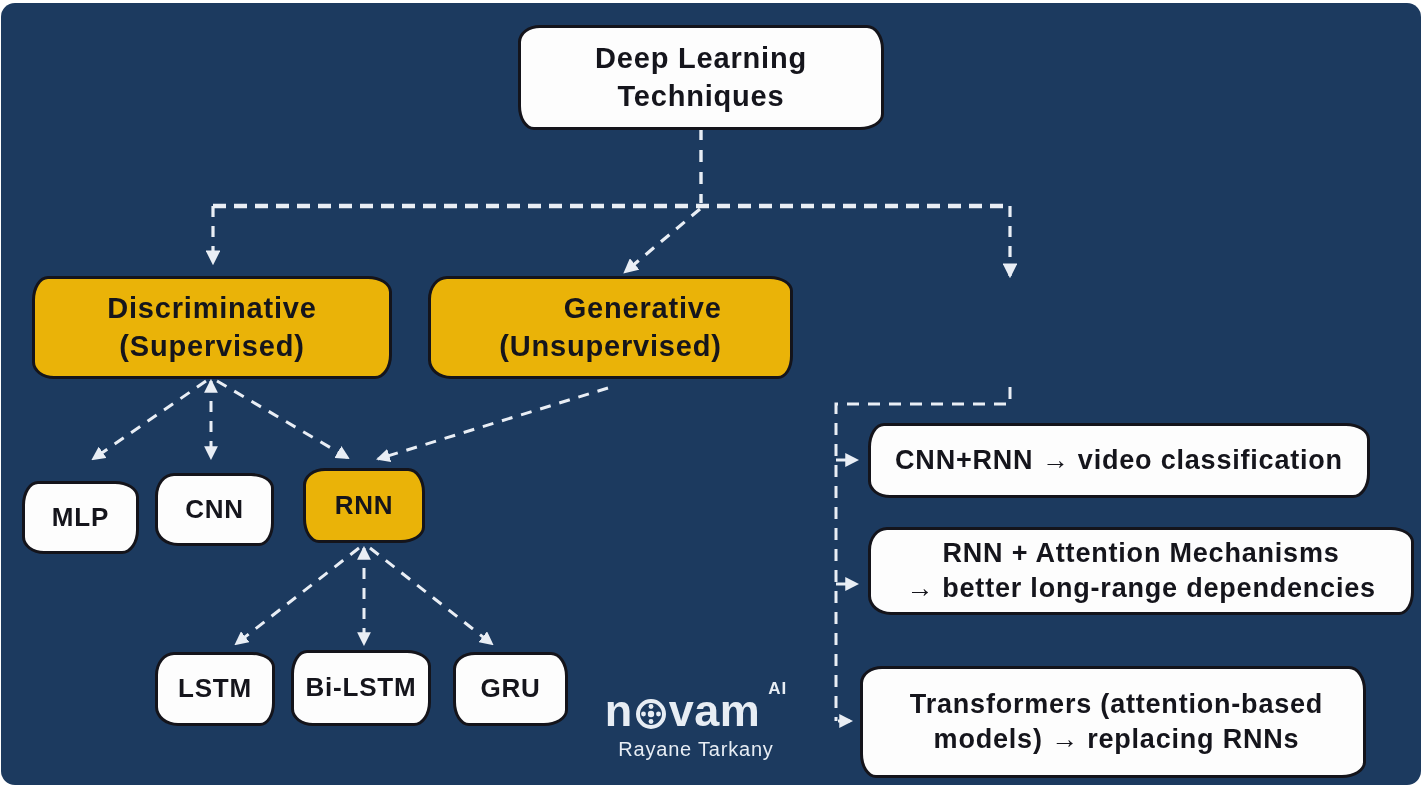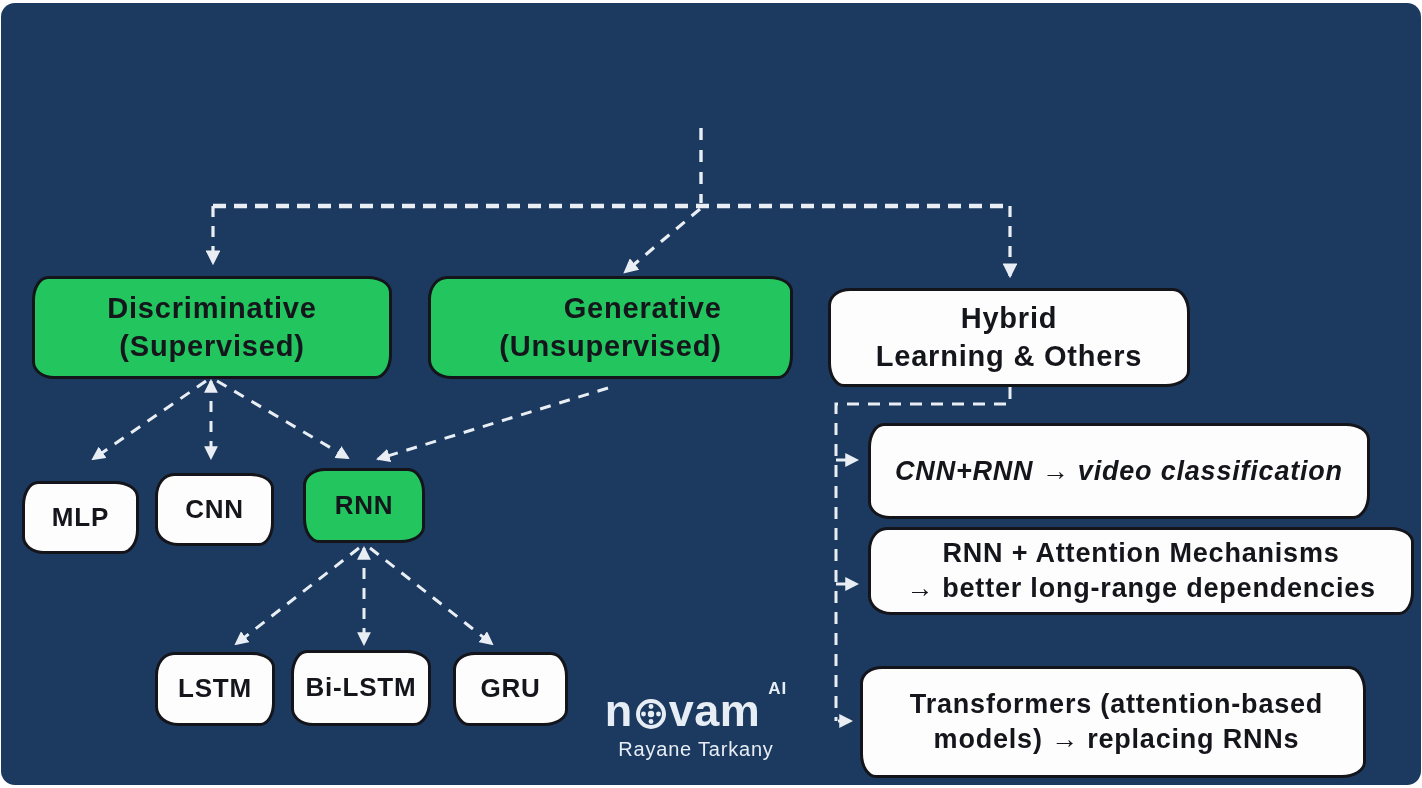--- a/index.html
+++ b/index.html
@@ -3,21 +3,21 @@
 <meta charset="utf-8">
 <style>
   html,body{margin:0;padding:0;background:#ffffff;}
   .canvas{position:relative;width:1422px;height:788px;overflow:hidden;background:#ffffff;
           font-family:"Liberation Sans","DejaVu Sans",sans-serif;}
   .panel{position:absolute;left:1px;right:1px;top:3px;bottom:3px;background:#1c3a5f;border-radius:14px;}
   .wires{position:absolute;left:0;top:0;z-index:1;}
   .node{position:absolute;z-index:2;display:flex;align-items:center;justify-content:center;
         text-align:center;box-sizing:border-box;background:#fdfdfd;border:3.5px solid #14141b;
         color:#15151c;font-weight:700;white-space:pre-line;line-height:1.28;letter-spacing:0.8px;}
-  .yellow{background:#22c55e;}
+  .yellow{background:#eab308;}
   .r1{border-radius:22px 17px 24px 16px / 17px 24px 16px 24px;}
   .r2{border-radius:16px 24px 17px 22px / 24px 16px 24px 17px;}
   .r3{border-radius:19px 23px 15px 23px / 23px 15px 23px 19px;}
   .lg{font-size:29px;}
   .md{font-size:27px;}
   .sm{font-size:26px;}
   .logo{position:absolute;left:586px;top:688px;width:220px;z-index:2;color:#e7edf4;text-align:center;}
   .logo-row{display:flex;align-items:center;justify-content:center;font-weight:700;font-size:45px;
             letter-spacing:0.5px;line-height:1;}
   .logo-o{margin:4px 1px 0 1px;display:block;}
@@ -57,43 +57,43 @@
       <path d="M370,548 L492,644" stroke-width="3" stroke-dasharray="11 9" marker-end="url(#arr)"></path>
     </g>
     <g stroke="#e9eef5" fill="none">
       <path d="M1010,387 V404 H836 V721" stroke-width="3" stroke-dasharray="12 9"></path>
       <path d="M836,460 H857" stroke-width="3" stroke-dasharray="12 9" marker-end="url(#arr)"></path>
       <path d="M836,584 H857" stroke-width="3" stroke-dasharray="12 9" marker-end="url(#arr)"></path>
       <path d="M838,721 H851" stroke-width="3" stroke-dasharray="12 9" marker-end="url(#arr)"></path>
     </g>
   </svg>
 
+  <div class="node lg r1" style="left:518px;top:25px;width:366px;height:105px;">Deep Learning
+Techniques</div>
 
   <div class="node lg r2 yellow" style="left:32px;top:276px;width:360px;height:103px;">Discriminative
 (Supervised)</div>
 
   <div class="node lg r3 yellow" style="left:428px;top:276px;width:365px;height:103px;text-align:right;">Generative
 (Unsupervised)</div>
 
-  <div class="node lg r1" style="left:828px;top:288px;width:362px;height:99px;">Hybrid
-Learning &amp; Others</div>
 
   <div class="node sm r2" style="left:22px;top:469px;width:117px;height:73px;margin-top:12px;">MLP</div>
 
   <div class="node sm r3" style="left:155px;top:473px;width:119px;height:73px;">CNN</div>
 
   <div class="node sm r1 yellow" style="left:303px;top:468px;width:122px;height:75px;">RNN</div>
 
   <div class="node sm r3" style="left:155px;top:652px;width:120px;height:74px;">LSTM</div>
 
   <div class="node sm r2" style="left:291px;top:650px;width:140px;height:76px;">Bi-LSTM</div>
 
   <div class="node sm r1" style="left:453px;top:652px;width:115px;height:74px;">GRU</div>
 
-  <div class="node md r2" style="left:868px;top:423px;width:502px;height:96px;font-style:italic;">CNN+RNN → video classification</div>
+  <div class="node md r2" style="left:868px;top:423px;width:502px;height:75px;">CNN+RNN → video classification</div>
 
   <div class="node md r3" style="left:868px;top:527px;width:546px;height:88px;">RNN + Attention Mechanisms
 → better long-range dependencies</div>
 
   <div class="node md r1" style="left:860px;top:666px;width:506px;height:112px;padding-left:7px;">Transformers (attention-based
 models) → replacing RNNs</div>
 
   <div class="logo">
     <div class="logo-row">
       <span>n</span>

